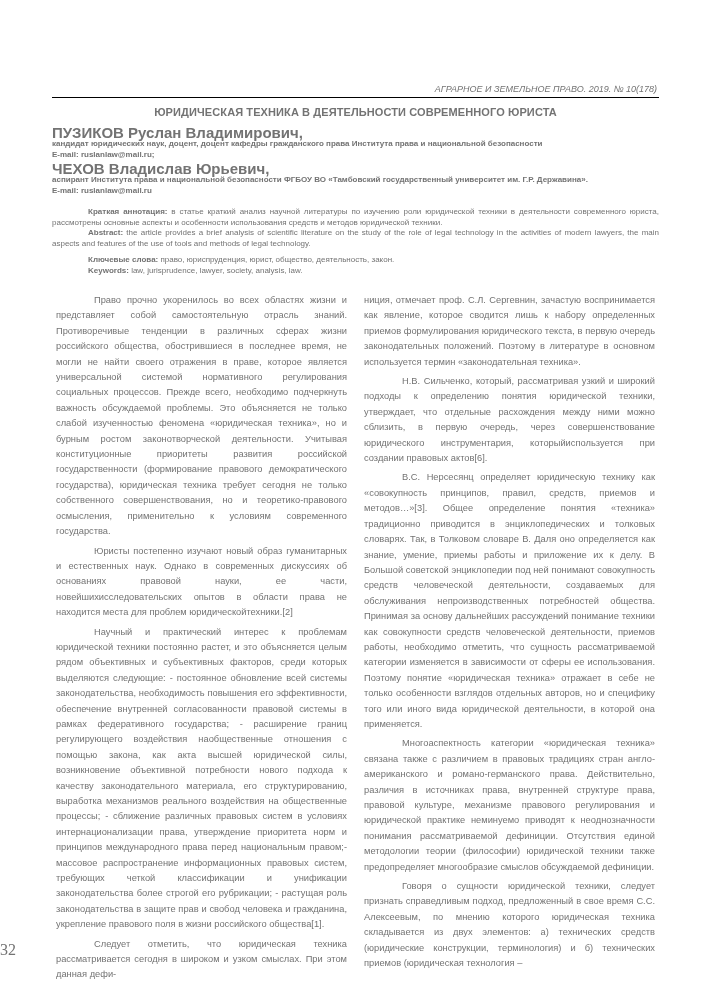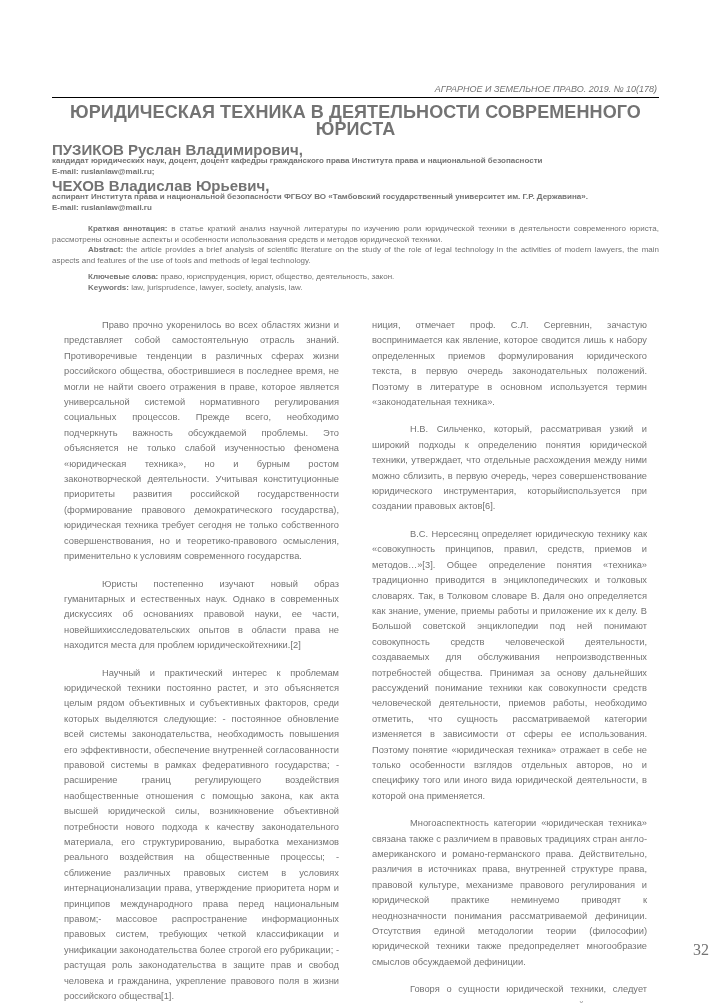--- a/index.html
+++ b/index.html
@@ -21,21 +21,21 @@
     padding-right:2px;
     white-space:nowrap;
   }
   .rule {
     border-bottom:1.2px solid #000;
     margin-top:2px;
   }
   .title {
     text-align:center;
     font-weight:bold;
-    font-size:18px;
+    font-size:11px;
     line-height:17px;
     margin:6px 0 5px 0;
     letter-spacing:0.1px;
   }
   .authors { margin-top:1px; }
   .author-name {
     font-weight:bold;
     font-size:15px;
     line-height:13px;
     margin-top:2px;
@@ -58,26 +58,26 @@
     display:flex;
     gap:9px;
     margin-top:13px;
     text-align:justify;
   }
   .col {
     flex:1;
     font-size:9.3px;
     line-height:15.4px;
   }
-  .col p { margin:12px; text-indent:38px; }
+  .col p { margin:4px; text-indent:38px; }
   .col p.cont { text-indent:0; }
   .page-num {
     position:absolute;
     left:0; right:0; bottom:44px;
-    text-align:right;
+    text-align:left;
     font-family:"Liberation Serif", serif;
     font-size:16px;
     line-height:18px;
   }
 </style>
 </head>
 <body>
 
 <div class="page">
 

